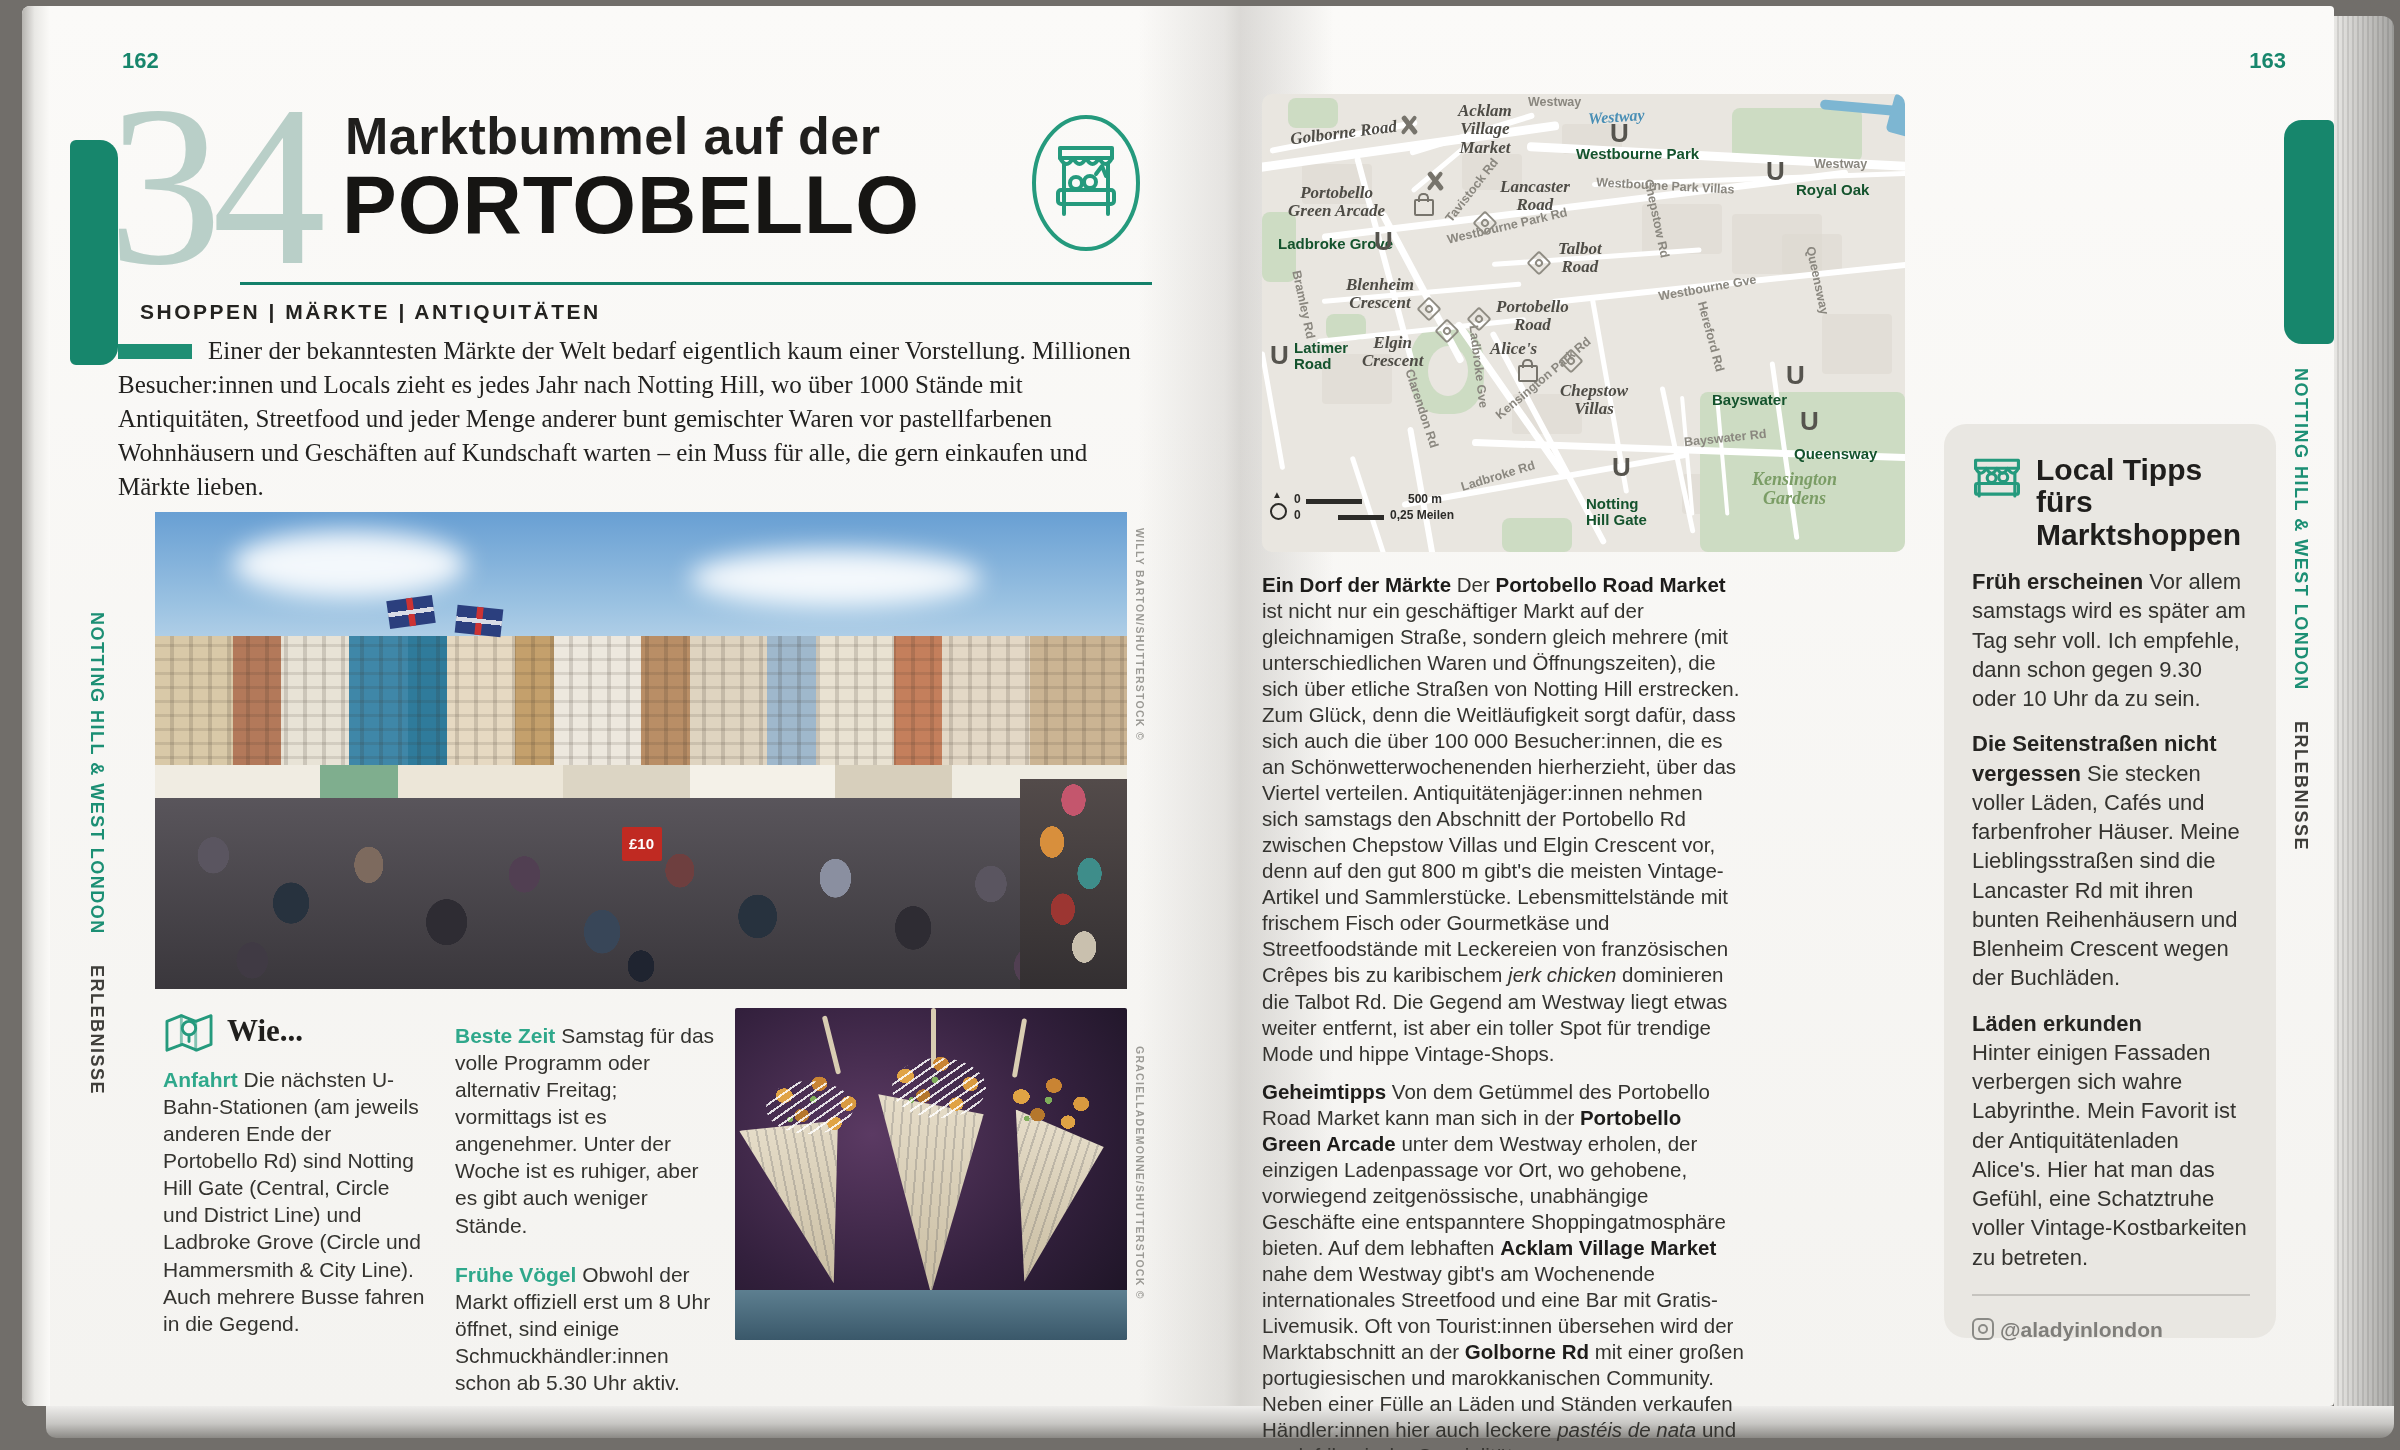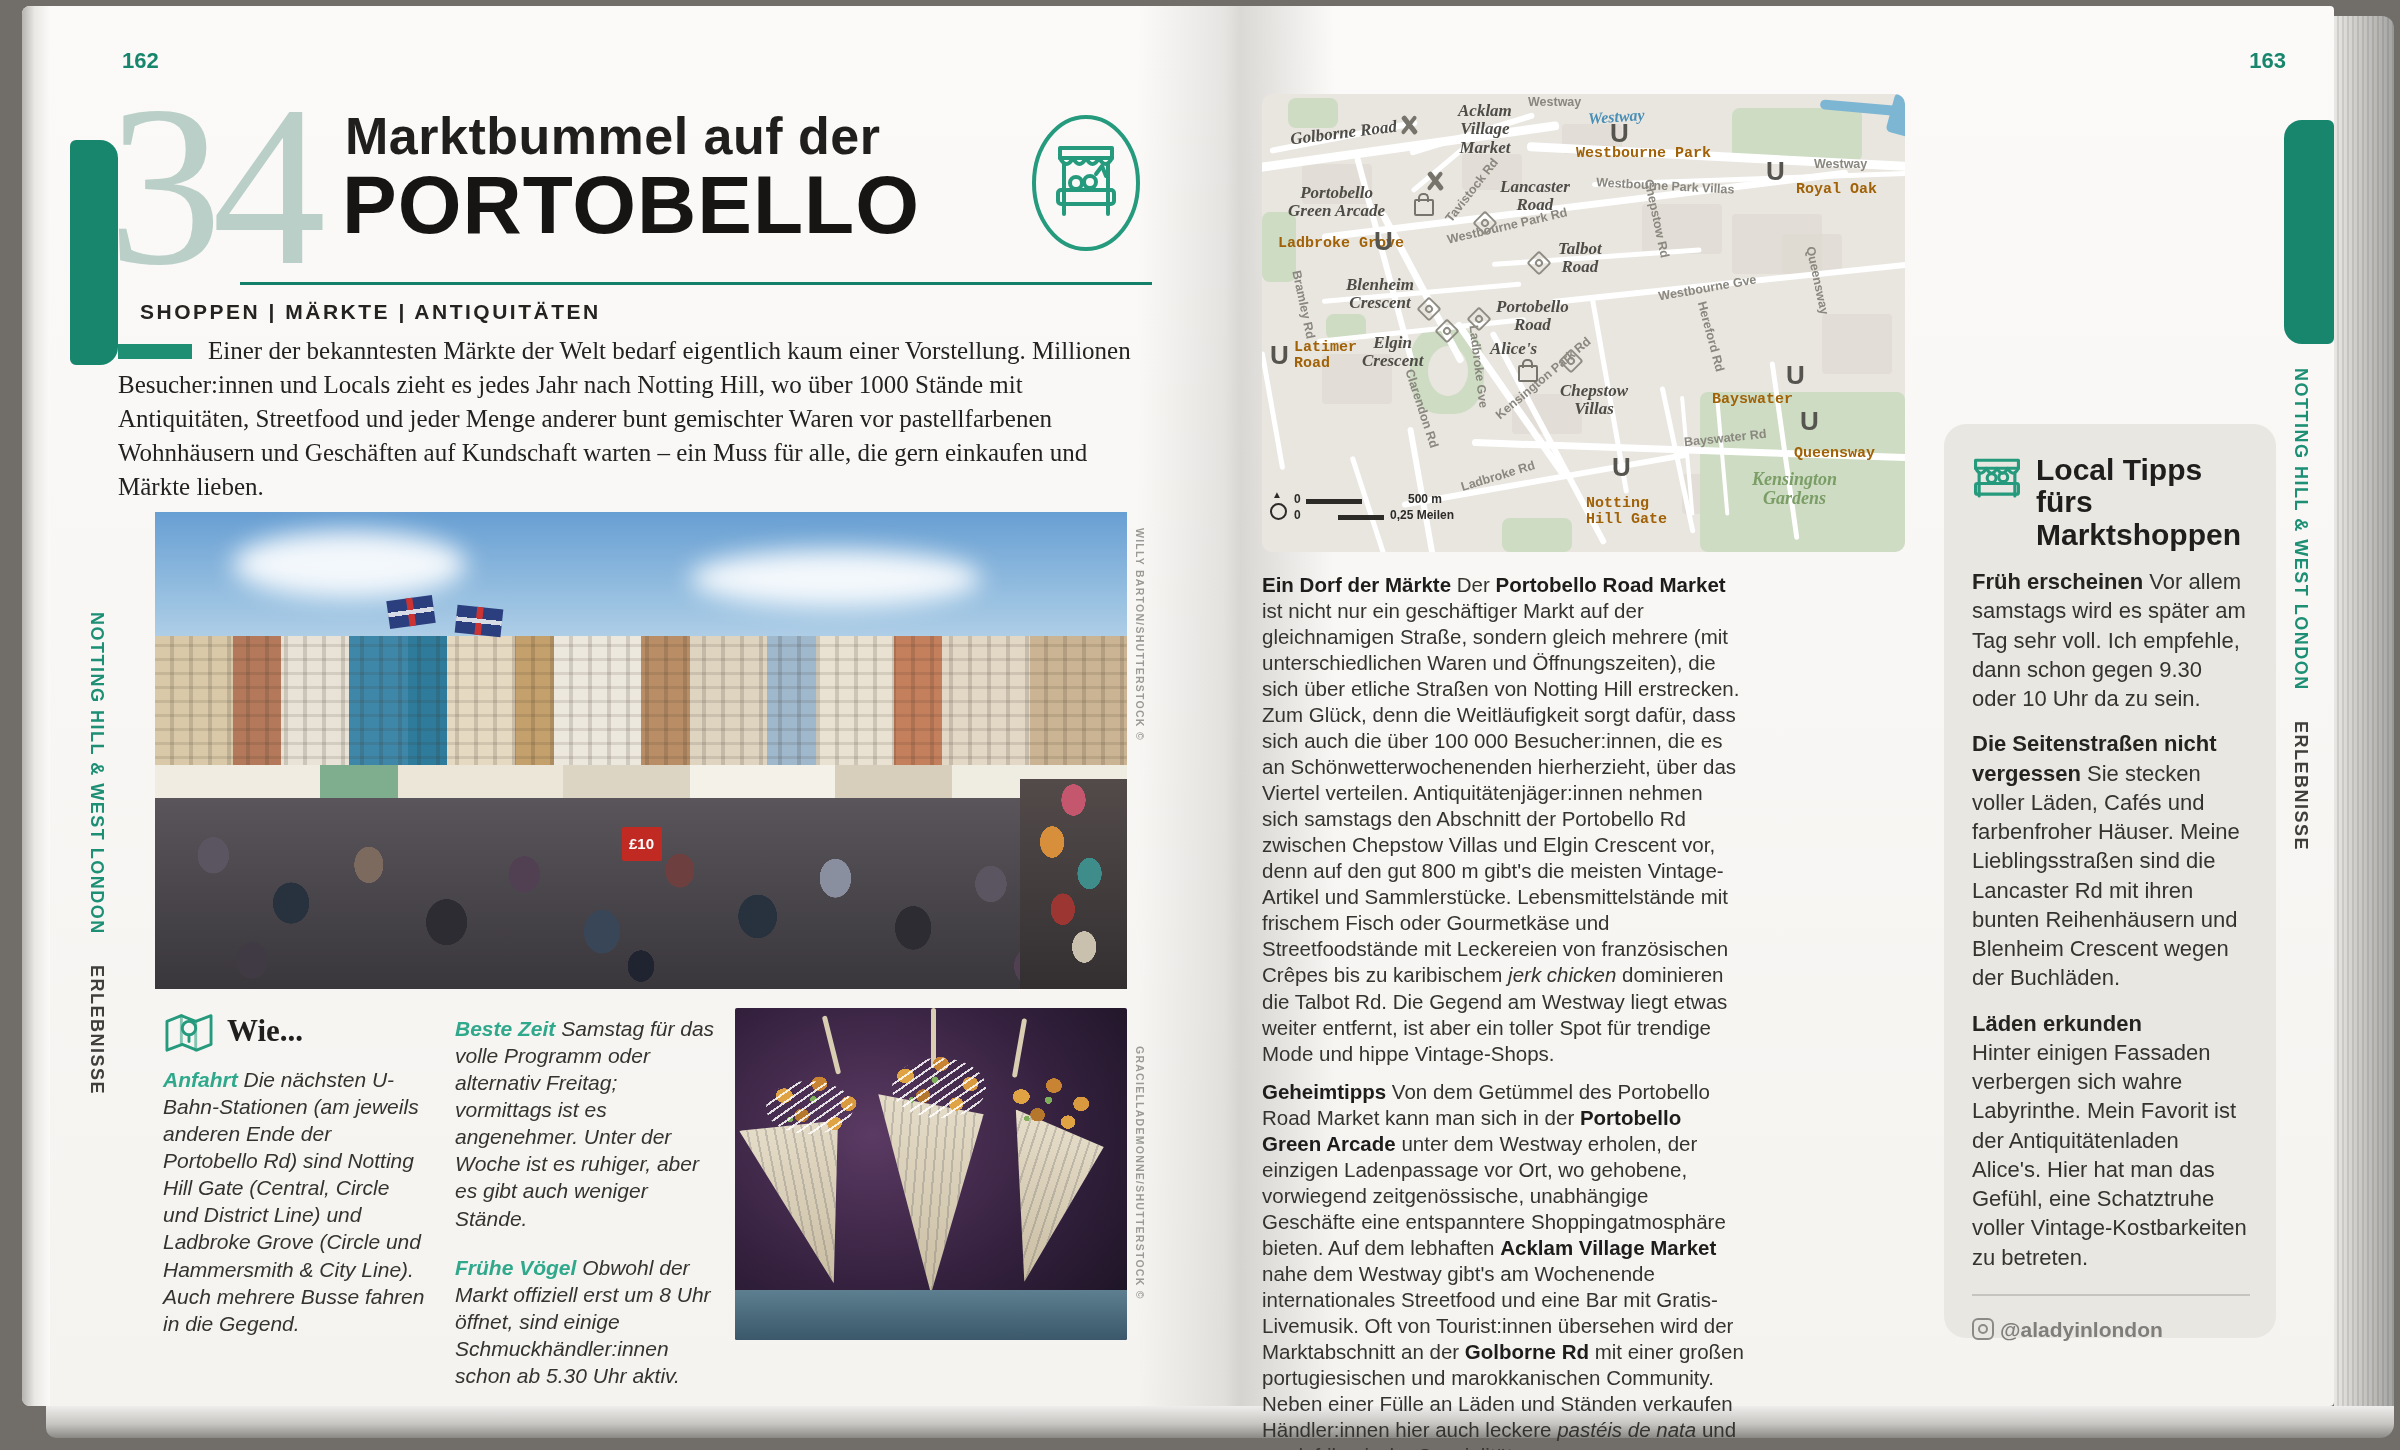--- a/index.html
+++ b/index.html
@@ -32,21 +32,21 @@
   .bignum{font-family:"Liberation Serif",serif;font-size:228px;line-height:.78;letter-spacing:-10px;
           color:#b9cfc8;font-weight:400;}
   .title1{font-size:52px;font-weight:600;color:#201f1d;letter-spacing:.5px;}
   .title2{font-size:82px;font-weight:800;color:#161513;letter-spacing:1px;}
   .rule{height:3px;background:#14806a;}
   .kicker{font-size:21px;font-weight:800;color:#242320;letter-spacing:2.5px;}
   .intro{font-family:"Liberation Serif",serif;font-size:25px;line-height:1.36;color:#232220;}
   .introbar{display:inline-block;width:74px;height:15px;background:#1f8f74;margin-right:16px;}
   .howhead{font-family:"Liberation Serif",serif;font-size:31px;font-weight:700;color:#201f1d;}
   .howcol{font-size:21px;line-height:1.29;color:#34332f;}
-  .howcol p{margin:1px 0 14px 0;font-style:italic;}
+  .howcol p{margin:8px 0 14px 0;}
   
   #photo1{overflow:hidden;border-radius:0;background:#4a4648;}
   .p1sky{position:absolute;left:0;top:0;width:100%;height:36%;
      background:linear-gradient(180deg,#689fd3,#9cc3e2 55%,#ccdfee);}
   .cloud{position:absolute;background:rgba(255,255,255,.9);border-radius:50%;filter:blur(12px);}
   .p1bldg{position:absolute;left:0;top:26%;width:100%;height:31%;
      background:linear-gradient(90deg,#d9c9a8 0 8%,#b3795a 8% 13%,#e8e3d6 13% 20%,#3f87a8 20% 26%,
        #2f7b9b 26% 30%,#e6d9c2 30% 37%,#c4a06c 37% 41%,#ede8de 41% 50%,#b98e66 50% 55%,#dfd4c0 55% 63%,
        #9fb8cc 63% 68%,#e9e2d2 68% 76%,#c47f5c 76% 81%,#e3d8c6 81% 90%,#cbb493 90% 100%);}
   .p1win{position:absolute;left:0;top:26%;width:100%;height:31%;
@@ -106,21 +106,21 @@
   
   #map{overflow:hidden;border-radius:10px;background:#e9e6e0;}
   #map .blk{position:absolute;background:#ded9d1;border-radius:4px;opacity:.6;}
   #map .park{position:absolute;background:#cddcc3;border-radius:8px;}
   #map .holec{position:absolute;background:#e9e6e0;border-radius:50%;}
   #map .wat{position:absolute;background:#7db6d2;border-radius:5px;}
   #map .stw{position:absolute;background:#ffffff;border-radius:4px;}
   .lbl{position:absolute;white-space:pre-line;line-height:1.08;}
   .lst{font-family:"Liberation Serif",serif;font-style:italic;font-weight:600;font-size:17px;color:#4e4c46;text-align:center;}
   .lrd{font-size:12.5px;font-weight:600;color:#8a877f;white-space:nowrap;}
-  .lstn{font-size:15px;font-weight:800;color:#a16207;font-family:Liberation Mono, monospace;}
+  .lstn{font-size:15px;font-weight:800;color:#14532d;}
   .lwtr{font-family:"Liberation Serif",serif;font-style:italic;font-weight:700;font-size:16px;color:#4a8fb5;}
   .lgrn{font-family:"Liberation Serif",serif;font-style:italic;font-weight:600;font-size:18px;color:#7b9d66;text-align:center;}
   .lsc{position:absolute;font-size:12px;font-weight:700;color:#2c2b28;white-space:nowrap;}
   .mu{position:absolute;font-size:26px;font-weight:800;color:#56544e;line-height:1;}
   .msight{position:absolute;width:14px;height:14px;border:2.5px solid #8f8c83;border-radius:3px;
      transform:rotate(45deg);display:flex;align-items:center;justify-content:center;}
   .sdot{width:4px;height:4px;border:2px solid #8f8c83;border-radius:50%;}
   .mfood{position:absolute;width:22px;height:22px;}
   .mfood .fa,.mfood .fb{position:absolute;left:9px;top:0;width:4px;height:22px;background:#77746c;border-radius:2px;}
   .mfood .fa{transform:rotate(38deg);} .mfood .fb{transform:rotate(-38deg);width:5px;}

